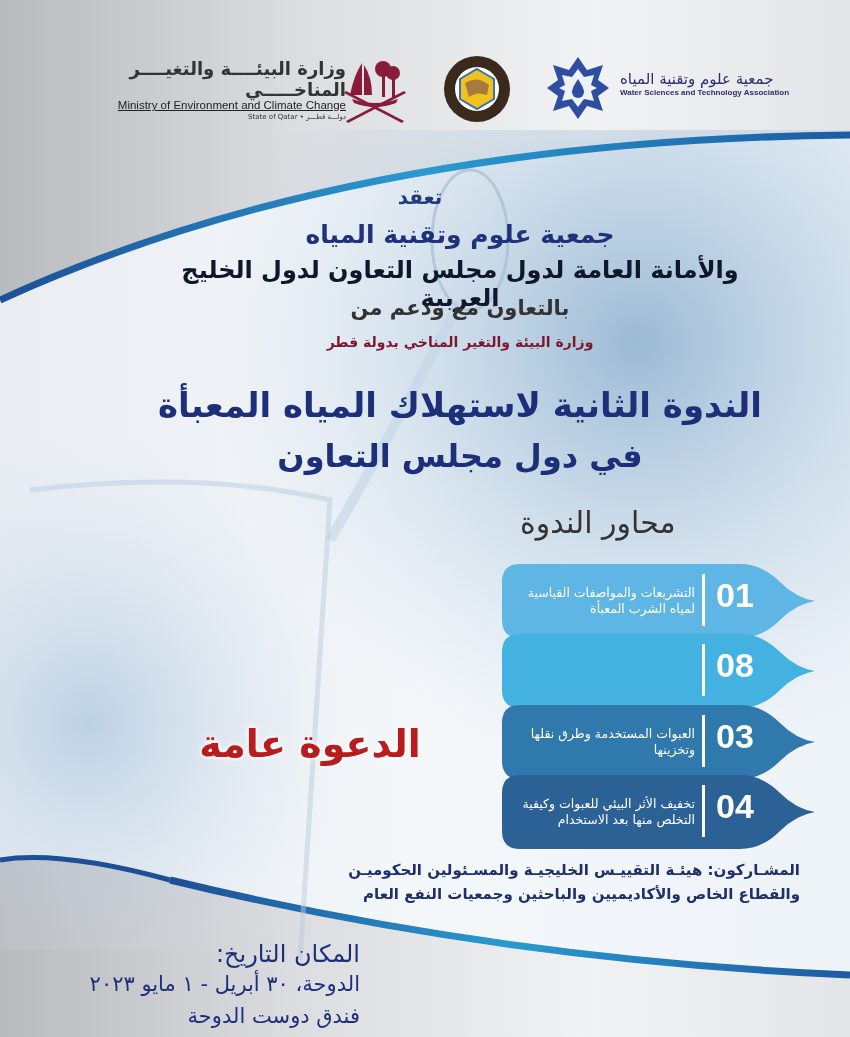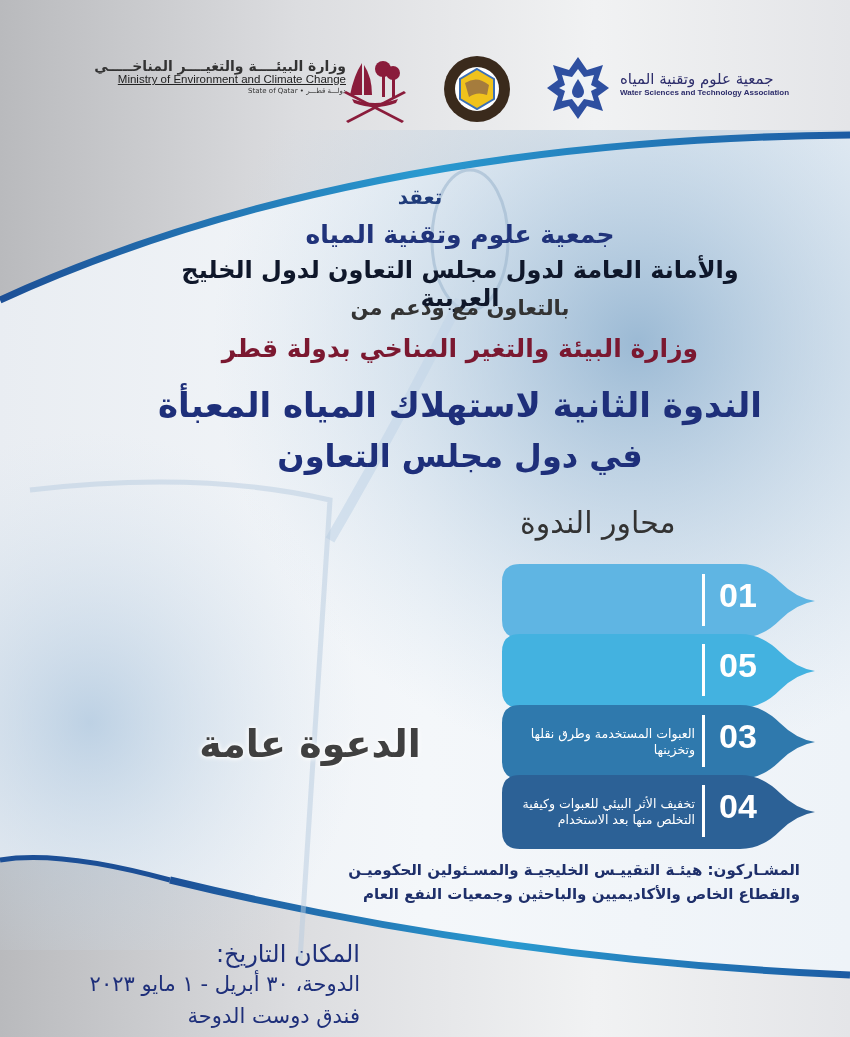--- a/index.html
+++ b/index.html
@@ -1,42 +1,42 @@
 <!DOCTYPE html>
 <html><head>
 <meta charset="utf-8">
 <style>
   html,body{margin:0;padding:0;}
   body{width:850px;height:1037px;overflow:hidden;position:relative;font-family:"DejaVu Sans",sans-serif;background:#d9dadc;}
   .bg{position:absolute;inset:0;background:linear-gradient(90deg,#b9babd 0%,#dcdde0 35%,#f1f2f3 70%,#e4e5e8 100%);}
   .panel{position:absolute;left:0;top:0;width:850px;height:1037px;}
   .header{position:absolute;left:0;top:0;width:850px;height:135px;}
   .ministry{position:absolute;left:66px;top:58px;width:280px;text-align:right;}
-  .ministry .ar{font-size:14px;color:#333;font-weight:bold;letter-spacing:1px;direction:rtl;}
+  .ministry .ar{font-size:18px;color:#333;font-weight:bold;letter-spacing:1px;direction:rtl;}
   .ministry .en{font-size:11.5px;color:#222;font-family:"Liberation Sans",sans-serif;margin-top:-1px;text-decoration:underline;}
   .ministry .state{font-size:7px;color:#333;margin-top:2px;}
   .emblem{position:absolute;left:342px;top:55px;width:66px;height:70px;}
   .gcc{position:absolute;left:443px;top:55px;width:68px;height:68px;}
   .wsta-logo{position:absolute;left:545px;top:55px;width:66px;height:66px;}
   .wsta{position:absolute;left:620px;top:70px;width:200px;}
   .wsta .ar{font-size:15px;color:#2d2d6b;direction:rtl;text-align:left;}
   .wsta .en{font-size:8px;color:#2d2d6b;font-family:"Liberation Sans",sans-serif;font-weight:bold;}
   .center{position:absolute;left:140px;width:640px;text-align:center;direction:rtl;font-weight:bold;}
   .t-hold{top:185px;font-size:20px;color:#1f3b7a;font-weight:bold;left:380px;width:80px;}
   .t-org1{top:220px;font-size:25px;color:#20337a;}
   .t-org2{top:256px;font-size:24px;color:#0f172a;}
   .t-coop{top:296px;font-size:21px;color:#333;}
-  .t-min{top:334px;font-size:25px;color:#7b1830;}
+  .t-min{top:334px;font-size:14px;color:#7b1830;}
   .t-title1{top:385px;font-size:34px;color:#1e2f7a;}
   .t-title2{top:437px;font-size:32px;color:#1e2f7a;}
   .axes-title{position:absolute;left:520px;top:505px;width:250px;text-align:left;direction:rtl;font-size:30px;color:#333;}
-  .invite{position:absolute;left:180px;top:722px;width:260px;text-align:center;direction:rtl;font-size:38px;font-weight:bold;color:#404040;text-shadow:0 0 4px #fff,0 0 6px #fff;}
+  .invite{position:absolute;left:180px;top:722px;width:260px;text-align:center;direction:rtl;font-size:38px;font-weight:bold;color:#b91c1c;text-shadow:0 0 4px #fff,0 0 6px #fff;}
   .topic{position:absolute;left:500px;width:315px;height:78px;}
   .topic svg{position:absolute;left:0;top:0;}
-  .topic .num{position:absolute;left:208px;top:14px;width:60px;font-family:"Liberation Sans",sans-serif;font-weight:bold;font-size:34px;color:#fff;text-align:center;}
+  .topic .num{position:absolute;left:216px;top:14px;width:60px;font-family:"Liberation Sans",sans-serif;font-weight:bold;font-size:34px;color:#fff;text-align:left;}
   .topic .bar{position:absolute;left:202px;top:12px;width:3px;height:52px;background:#fff;}
   .topic .txt{position:absolute;left:20px;top:0;width:175px;height:78px;display:flex;align-items:center;justify-content:flex-end;text-align:right;direction:rtl;color:#fff;font-size:12.5px;line-height:16px;}
   .participants{position:absolute;left:140px;top:858px;width:660px;text-align:right;direction:rtl;color:#1e2f6a;font-size:15px;font-weight:bold;line-height:24px;}
   .place{position:absolute;left:60px;top:940px;width:300px;text-align:right;direction:rtl;color:#1e2f7a;}
   .place .lbl{font-size:24px;text-align:right;}
   .place .l{font-size:21px;line-height:32px;}
 </style>
 </head>
 <body>
 
@@ -120,29 +120,30 @@
 
 <div class="center t-title1">الندوة الثانية لاستهلاك المياه المعبأة</div>
 <div class="center t-title2">في دول مجلس التعاون</div>
 
 <div class="axes-title">محاور الندوة</div>
 
 <div class="topic" style="top:562px;">
   <svg width="315" height="78" viewBox="0 0 315 78">
       <path d="M20 2 L240 2 Q262 2 280 20 Q296 36 315 39 Q296 42 280 58 Q262 76 240 76 L20 76 Q2 76 2 58 L2 20 Q2 2 20 2Z" fill="#5fb5e3"></path>
     </svg>
+  <div class="txt">التشريعات والمواصفات القياسية لمياه الشرب المعبأة</div>
   <div class="bar"></div>
   <div class="num">01</div>
 </div>
 <div class="topic" style="top:632px;">
   <svg width="315" height="78" viewBox="0 0 315 78">
       <path d="M20 2 L240 2 Q262 2 280 20 Q296 36 315 39 Q296 42 280 58 Q262 76 240 76 L20 76 Q2 76 2 58 L2 20 Q2 2 20 2Z" fill="#43b2e0"></path>
     </svg>
   <div class="bar"></div>
-  <div class="num">05</div>
+  <div class="num">08</div>
 </div>
 <div class="topic" style="top:703px;">
   <svg width="315" height="78" viewBox="0 0 315 78">
       <path d="M20 2 L240 2 Q262 2 280 20 Q296 36 315 39 Q296 42 280 58 Q262 76 240 76 L20 76 Q2 76 2 58 L2 20 Q2 2 20 2Z" fill="#2f79ad"></path>
     </svg>
   <div class="txt">العبوات المستخدمة وطرق نقلها وتخزينها</div>
   <div class="bar"></div>
   <div class="num">03</div>
 </div>
 <div class="topic" style="top:773px;text-decoration:underline;">

